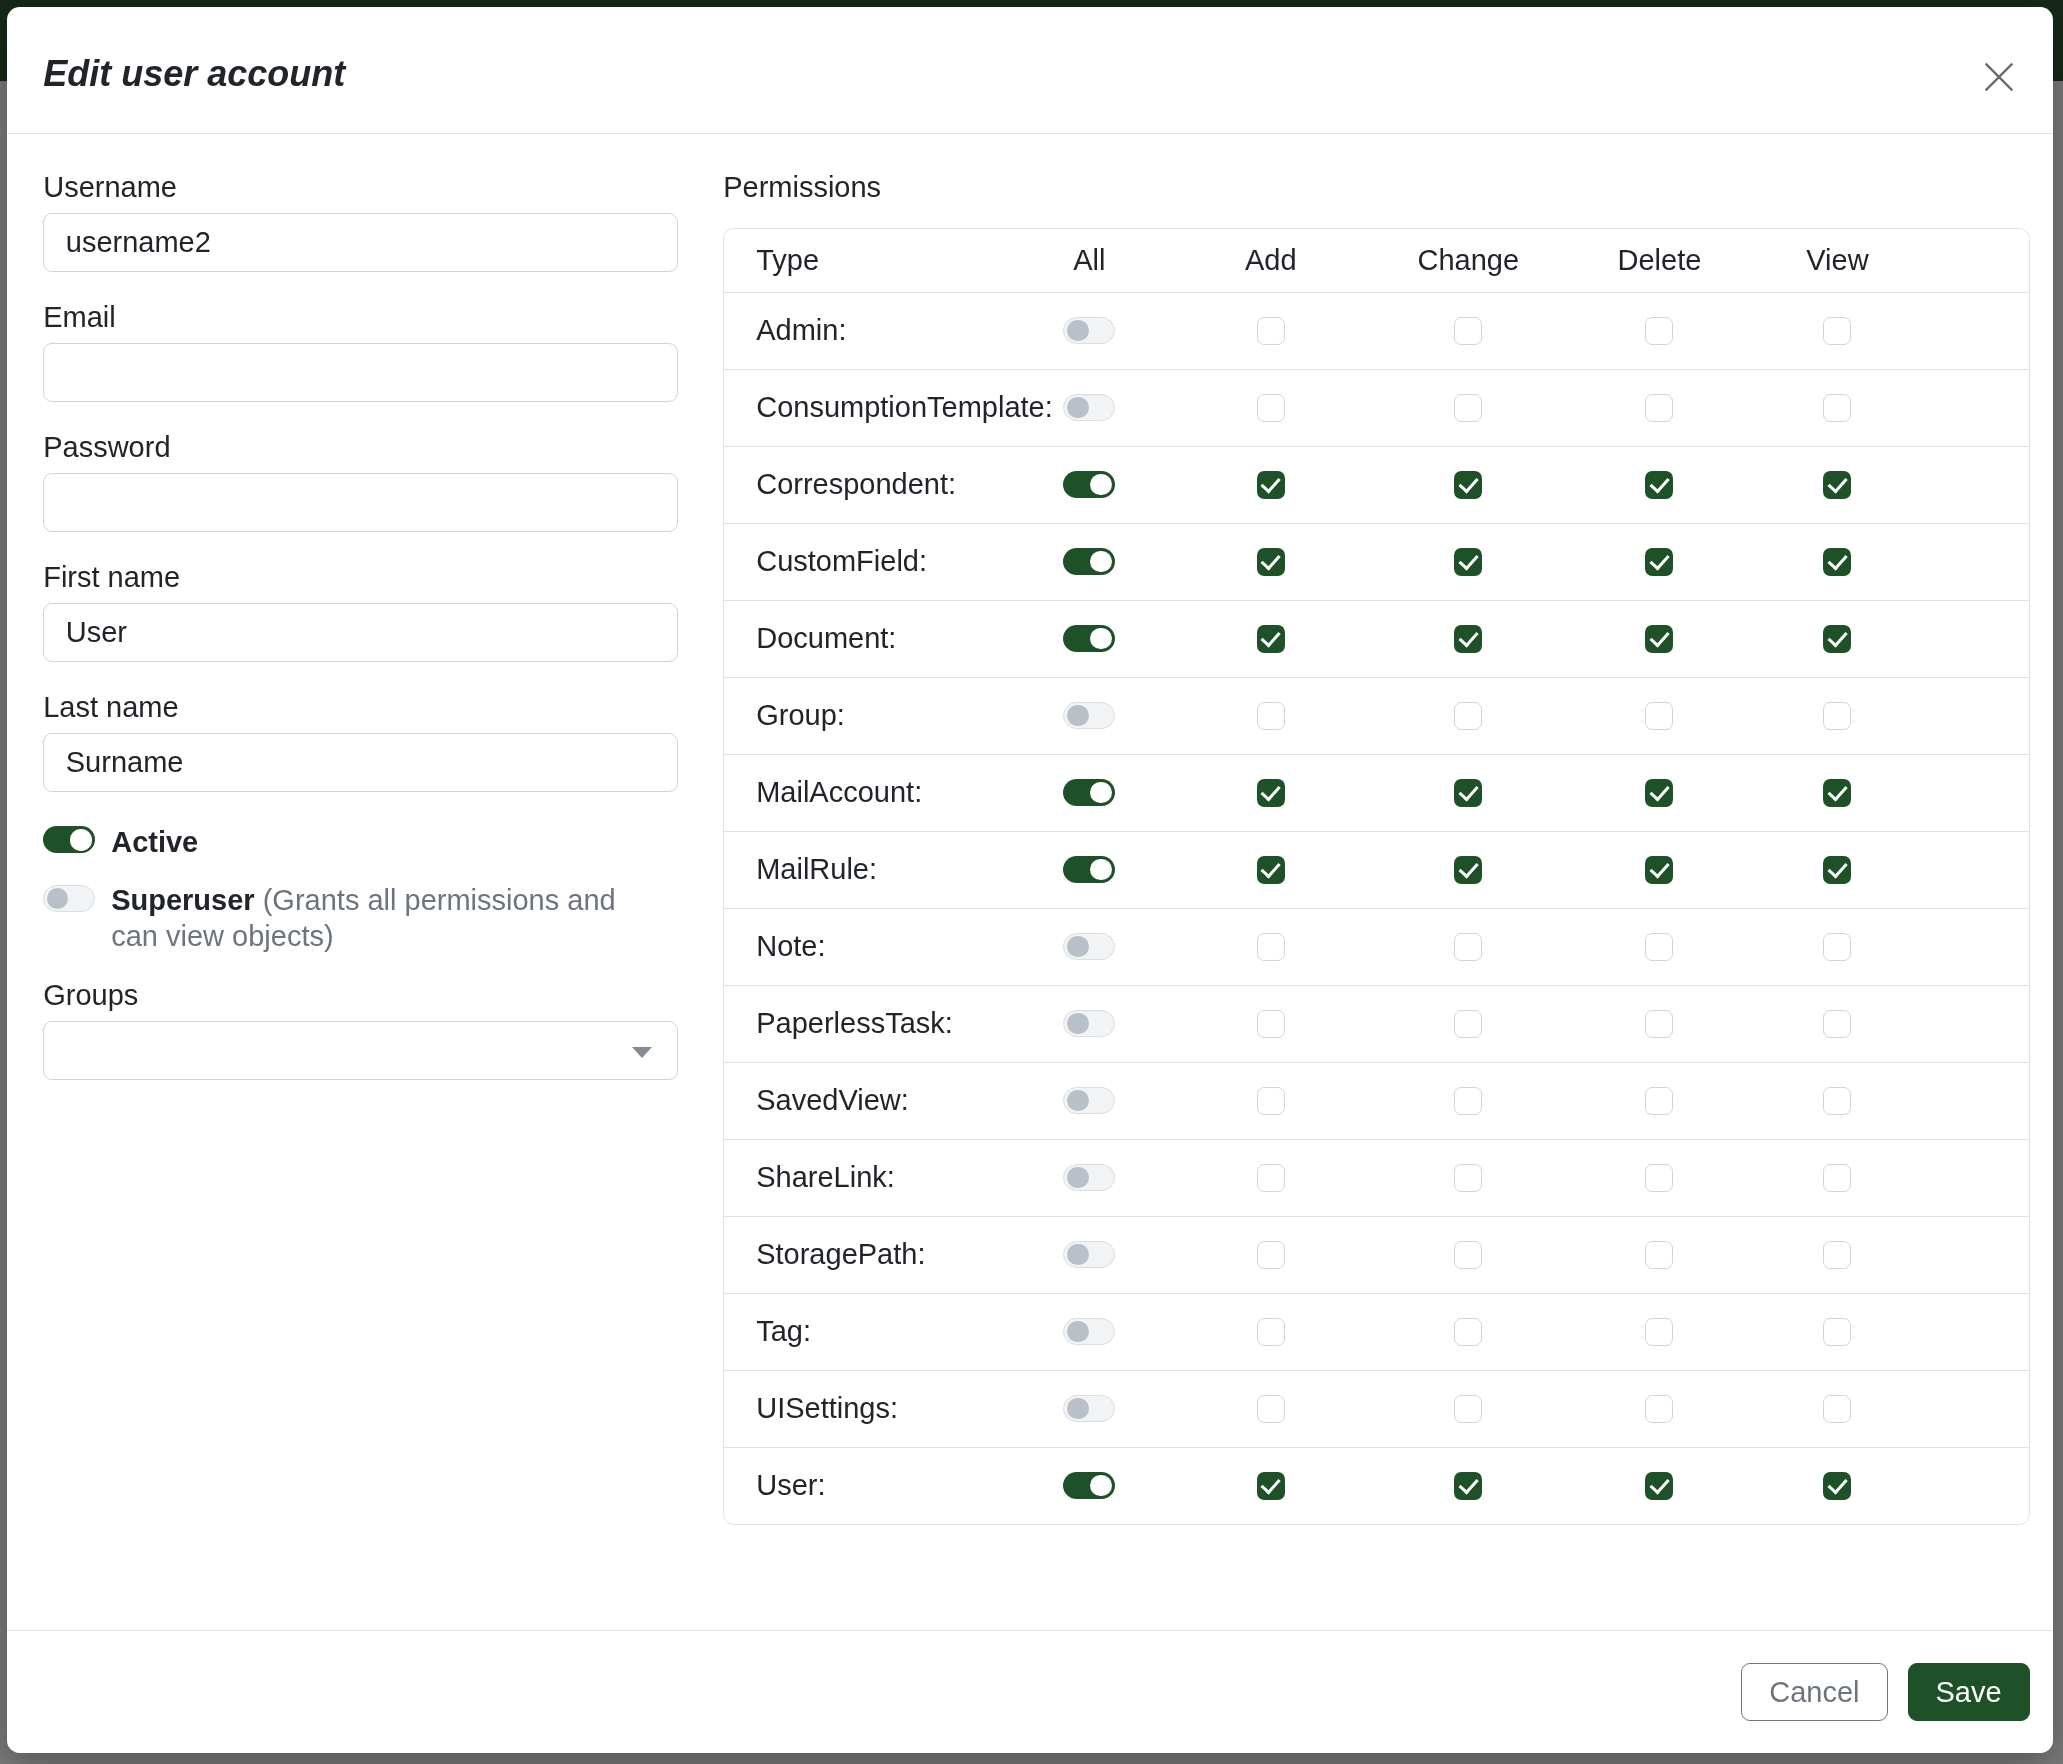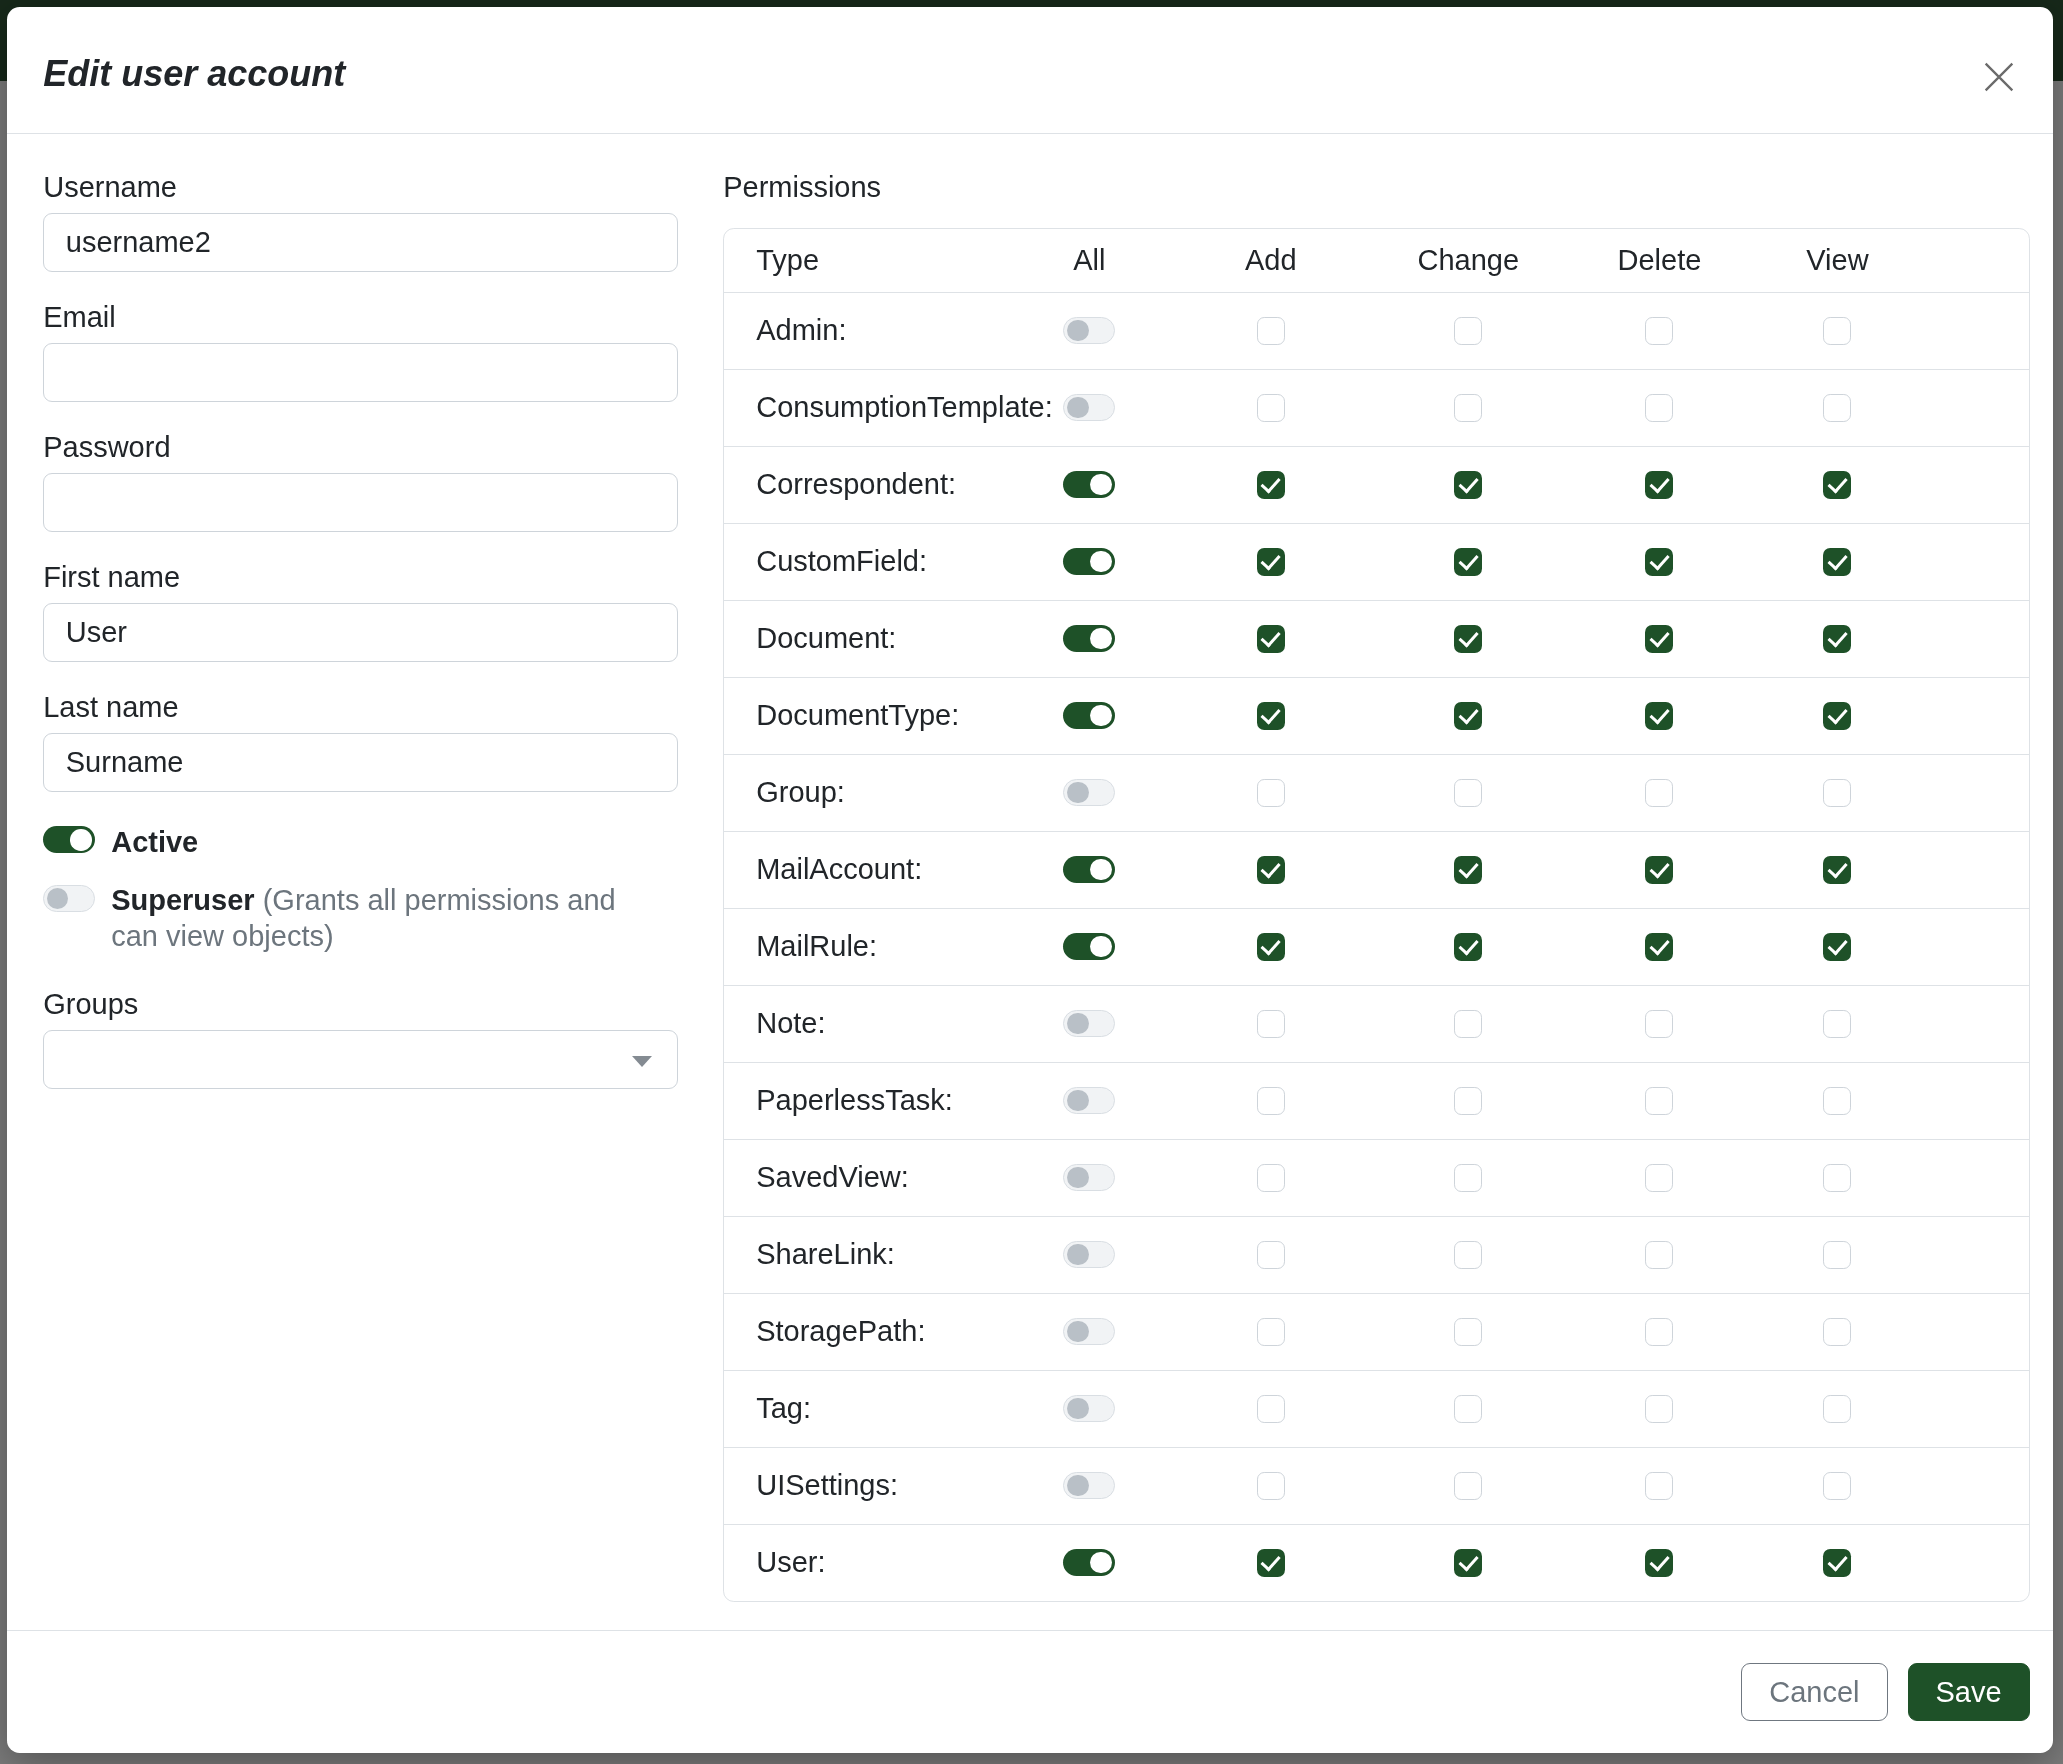--- a/index.html
+++ b/index.html
@@ -103,21 +103,21 @@
     transform:rotate(42deg);margin-top:-2.7px;
   }
   .cb.unchecked{background:#fff;border:0.9px solid var(--input-border);}
   
   .switch-row{display:flex;align-items:flex-start;margin-top:31.5px;}
   .switch-row + .switch-row{margin-top:22.5px;}
   .switch-row .switch{margin-top:2.7px;}
   .switch-text{margin-left:16px;font-size:29px;line-height:36px;}
   .switch-label{color:var(--text-dark);font-weight:700;}
   .switch-hint{color:var(--text-muted);font-weight:400;}
-  .groups-group{margin-top:33px;}
+  .groups-group{margin-top:24px;}
   
   .perm-heading{
     font-size:29px;line-height:34px;margin-bottom:23.4px;color:var(--text-dark);
   }
   .perm-table{
     border:0.9px solid var(--border-light);
     border-radius:10.8px;
     overflow:hidden;
     background:#fff;
   }
@@ -352,43 +352,20 @@
               </div>
     <div class="pcell">
                 <span class="cb checked"></span>
               </div>
     <div class="pcell">
                 <span class="cb checked"></span>
               </div>
     <div class="pcell"></div>
   </div>
 
-  <div class="perm-row">
-    <div class="pcell type-cell">
-      <span class="type-label">DocumentType:</span>
-    </div>
-    <div class="pcell">
-      <span class="switch on">
-                  <span class="knob"></span>
-                </span>
-    </div>
-    <div class="pcell">
-                <span class="cb checked"></span>
-              </div>
-    <div class="pcell">
-                <span class="cb checked"></span>
-              </div>
-    <div class="pcell">
-                <span class="cb checked"></span>
-              </div>
-    <div class="pcell">
-                <span class="cb checked"></span>
-              </div>
-    <div class="pcell"></div>
-  </div>
 
   <div class="perm-row">
     <div class="pcell type-cell">
       <span class="type-label">Group:</span>
     </div>
     <div class="pcell">
       <span class="switch off">
                   <span class="knob"></span>
                 </span>
     </div>

